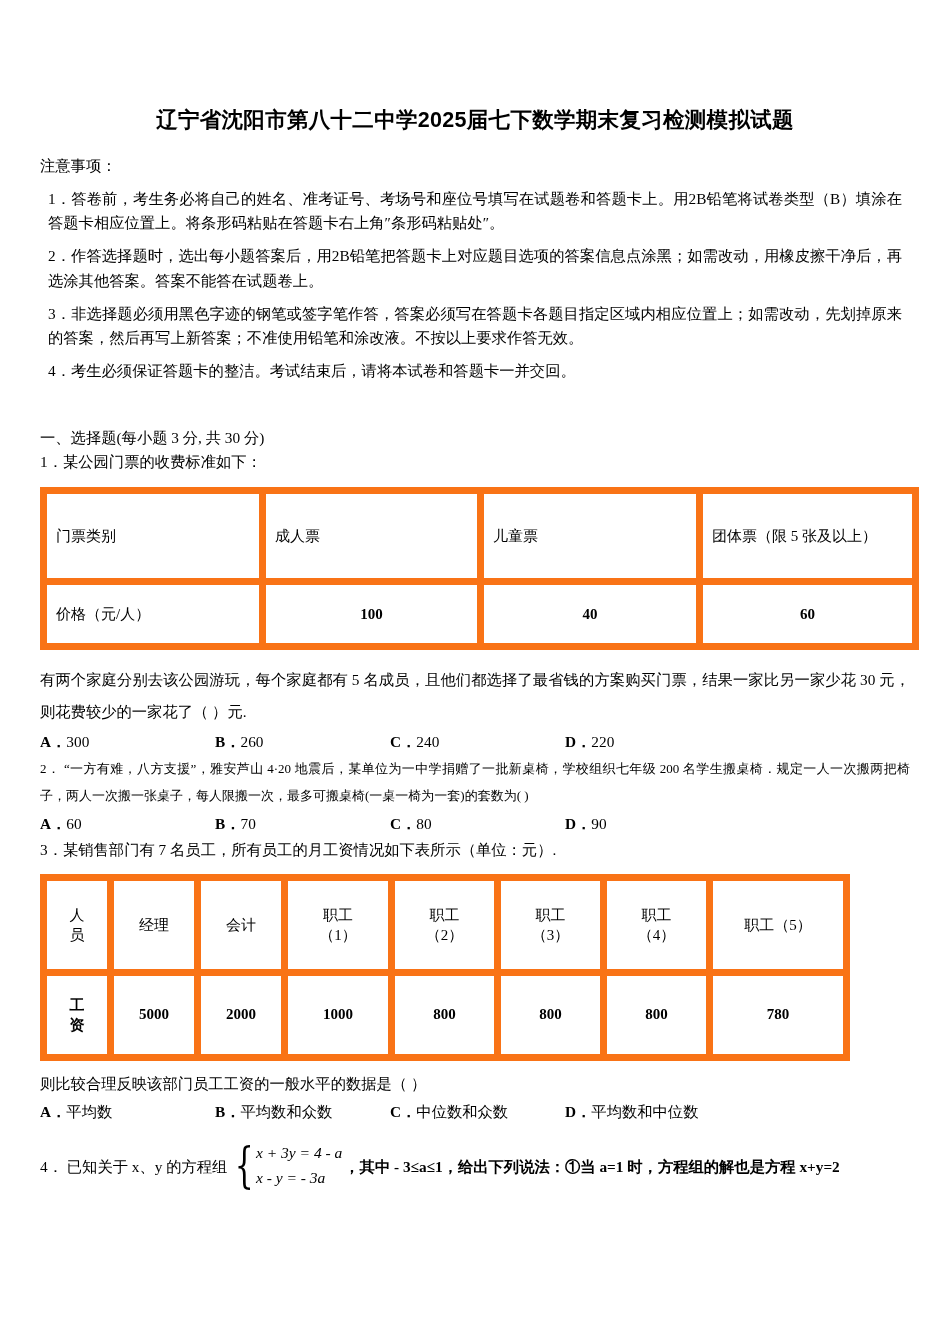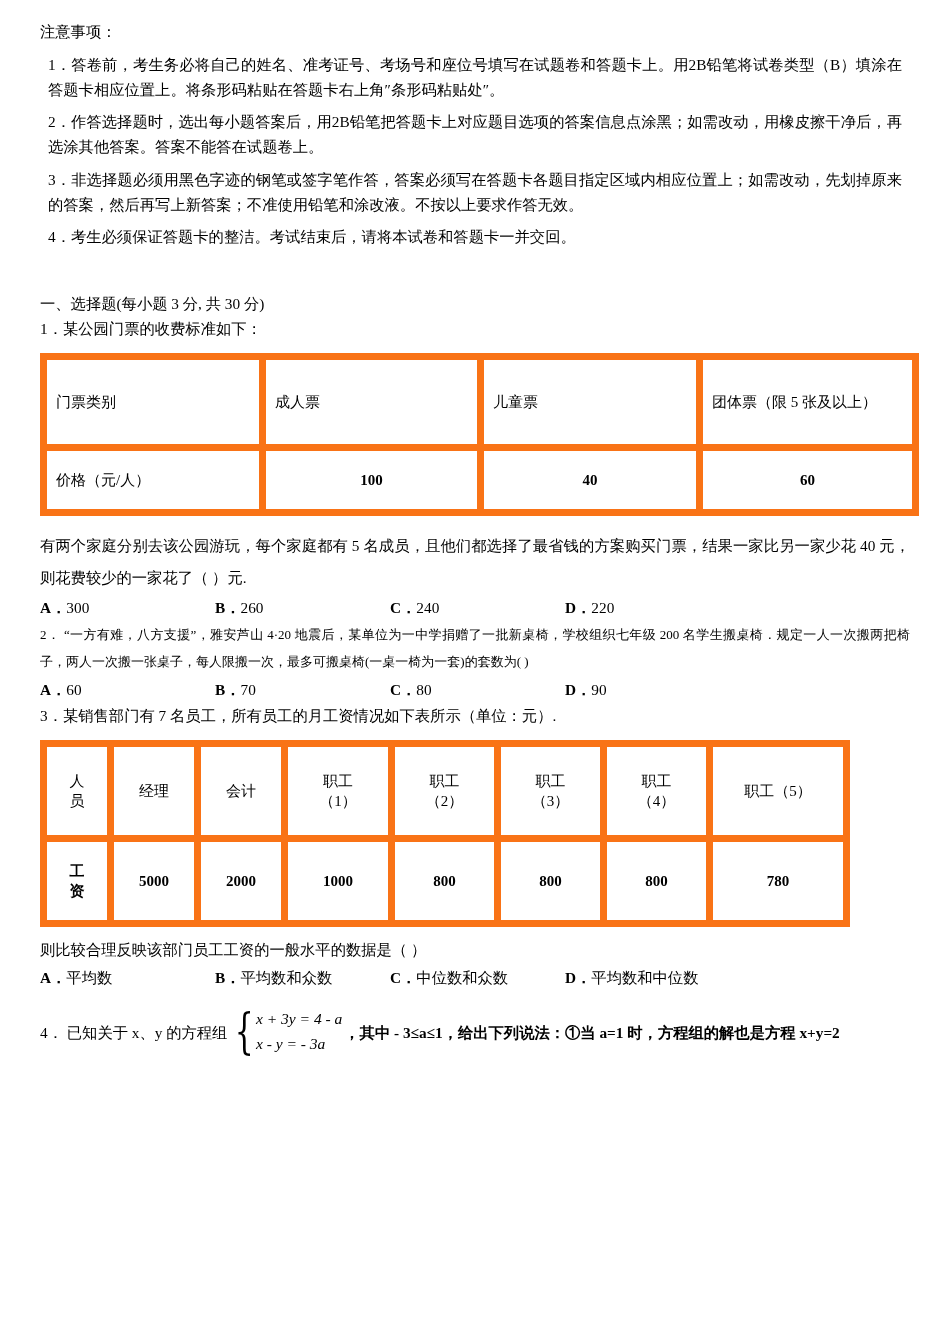--- a/index.html
+++ b/index.html
@@ -185,20 +185,21 @@
     line-height: 1.6;
   }
   .eqsys .eqs span { display: block; white-space: nowrap; }
   .bold-inline { font-weight: bold; }
 </style>
 </head>
 <body>
 
 <div class="page">
 
+  <h1 class="doc-title">辽宁省沈阳市第八十二中学2025届七下数学期末复习检测模拟试题</h1>
 
   <div class="notice-wrap">
     <p class="notice-heading">注意事项：</p>
     <p class="notice-item">1．答卷前，考生务必将自己的姓名、准考证号、考场号和座位号填写在试题卷和答题卡上。用2B铅笔将试卷类型（B）填涂在答题卡相应位置上。将条形码粘贴在答题卡右上角″条形码粘贴处″。</p>
     <p class="notice-item">2．作答选择题时，选出每小题答案后，用2B铅笔把答题卡上对应题目选项的答案信息点涂黑；如需改动，用橡皮擦干净后，再选涂其他答案。答案不能答在试题卷上。</p>
     <p class="notice-item">3．非选择题必须用黑色字迹的钢笔或签字笔作答，答案必须写在答题卡各题目指定区域内相应位置上；如需改动，先划掉原来的答案，然后再写上新答案；不准使用铅笔和涂改液。不按以上要求作答无效。</p>
     <p class="notice-item">4．考生必须保证答题卡的整洁。考试结束后，请将本试卷和答题卡一并交回。</p>
   </div>
 
   <p class="section-head">一、选择题(每小题 3 分, 共 30 分)</p>
@@ -215,21 +216,21 @@
       </tr>
       <tr>
         <td class="c0">价格（元/人）</td>
         <td class="c1 val">100</td>
         <td class="c2 val">40</td>
         <td class="c3 val">60</td>
       </tr>
     </tbody>
   </table>
 
-  <p class="q-body">有两个家庭分别去该公园游玩，每个家庭都有 5 名成员，且他们都选择了最省钱的方案购买门票，结果一家比另一家少花 40 元，则花费较少的一家花了（  ）元.</p>
+  <p class="q-body">有两个家庭分别去该公园游玩，每个家庭都有 5 名成员，且他们都选择了最省钱的方案购买门票，结果一家比另一家少花 30 元，则花费较少的一家花了（  ）元.</p>
 
   <div class="options">
     <span class="opt opt-w1"><span class="lbl">A．</span><span>300</span></span><span class="opt opt-w2"><span class="lbl">B．</span><span>260</span></span><span class="opt opt-w3"><span class="lbl">C．</span><span>240</span></span><span class="opt"><span class="lbl">D．</span><span>220</span></span>
   </div>
 
   <p class="q-para"><span>2．</span>&nbsp;<span>“一方有难，八方支援”，雅安芦山 4·20 地震后，某单位为一中学捐赠了一批新桌椅，学校组织七年级 200 名学生搬桌椅．规定一人一次搬两把椅子，两人一次搬一张桌子，每人限搬一次，最多可搬桌椅(一桌一椅为一套)的套数为(  )</span></p>
 
   <div class="options">
     <span class="opt opt-w1"><span class="lbl">A．</span><span>60</span></span><span class="opt opt-w2"><span class="lbl">B．</span><span>70</span></span><span class="opt opt-w3"><span class="lbl">C．</span><span>80</span></span><span class="opt"><span class="lbl">D．</span><span>90</span></span>
   </div>

